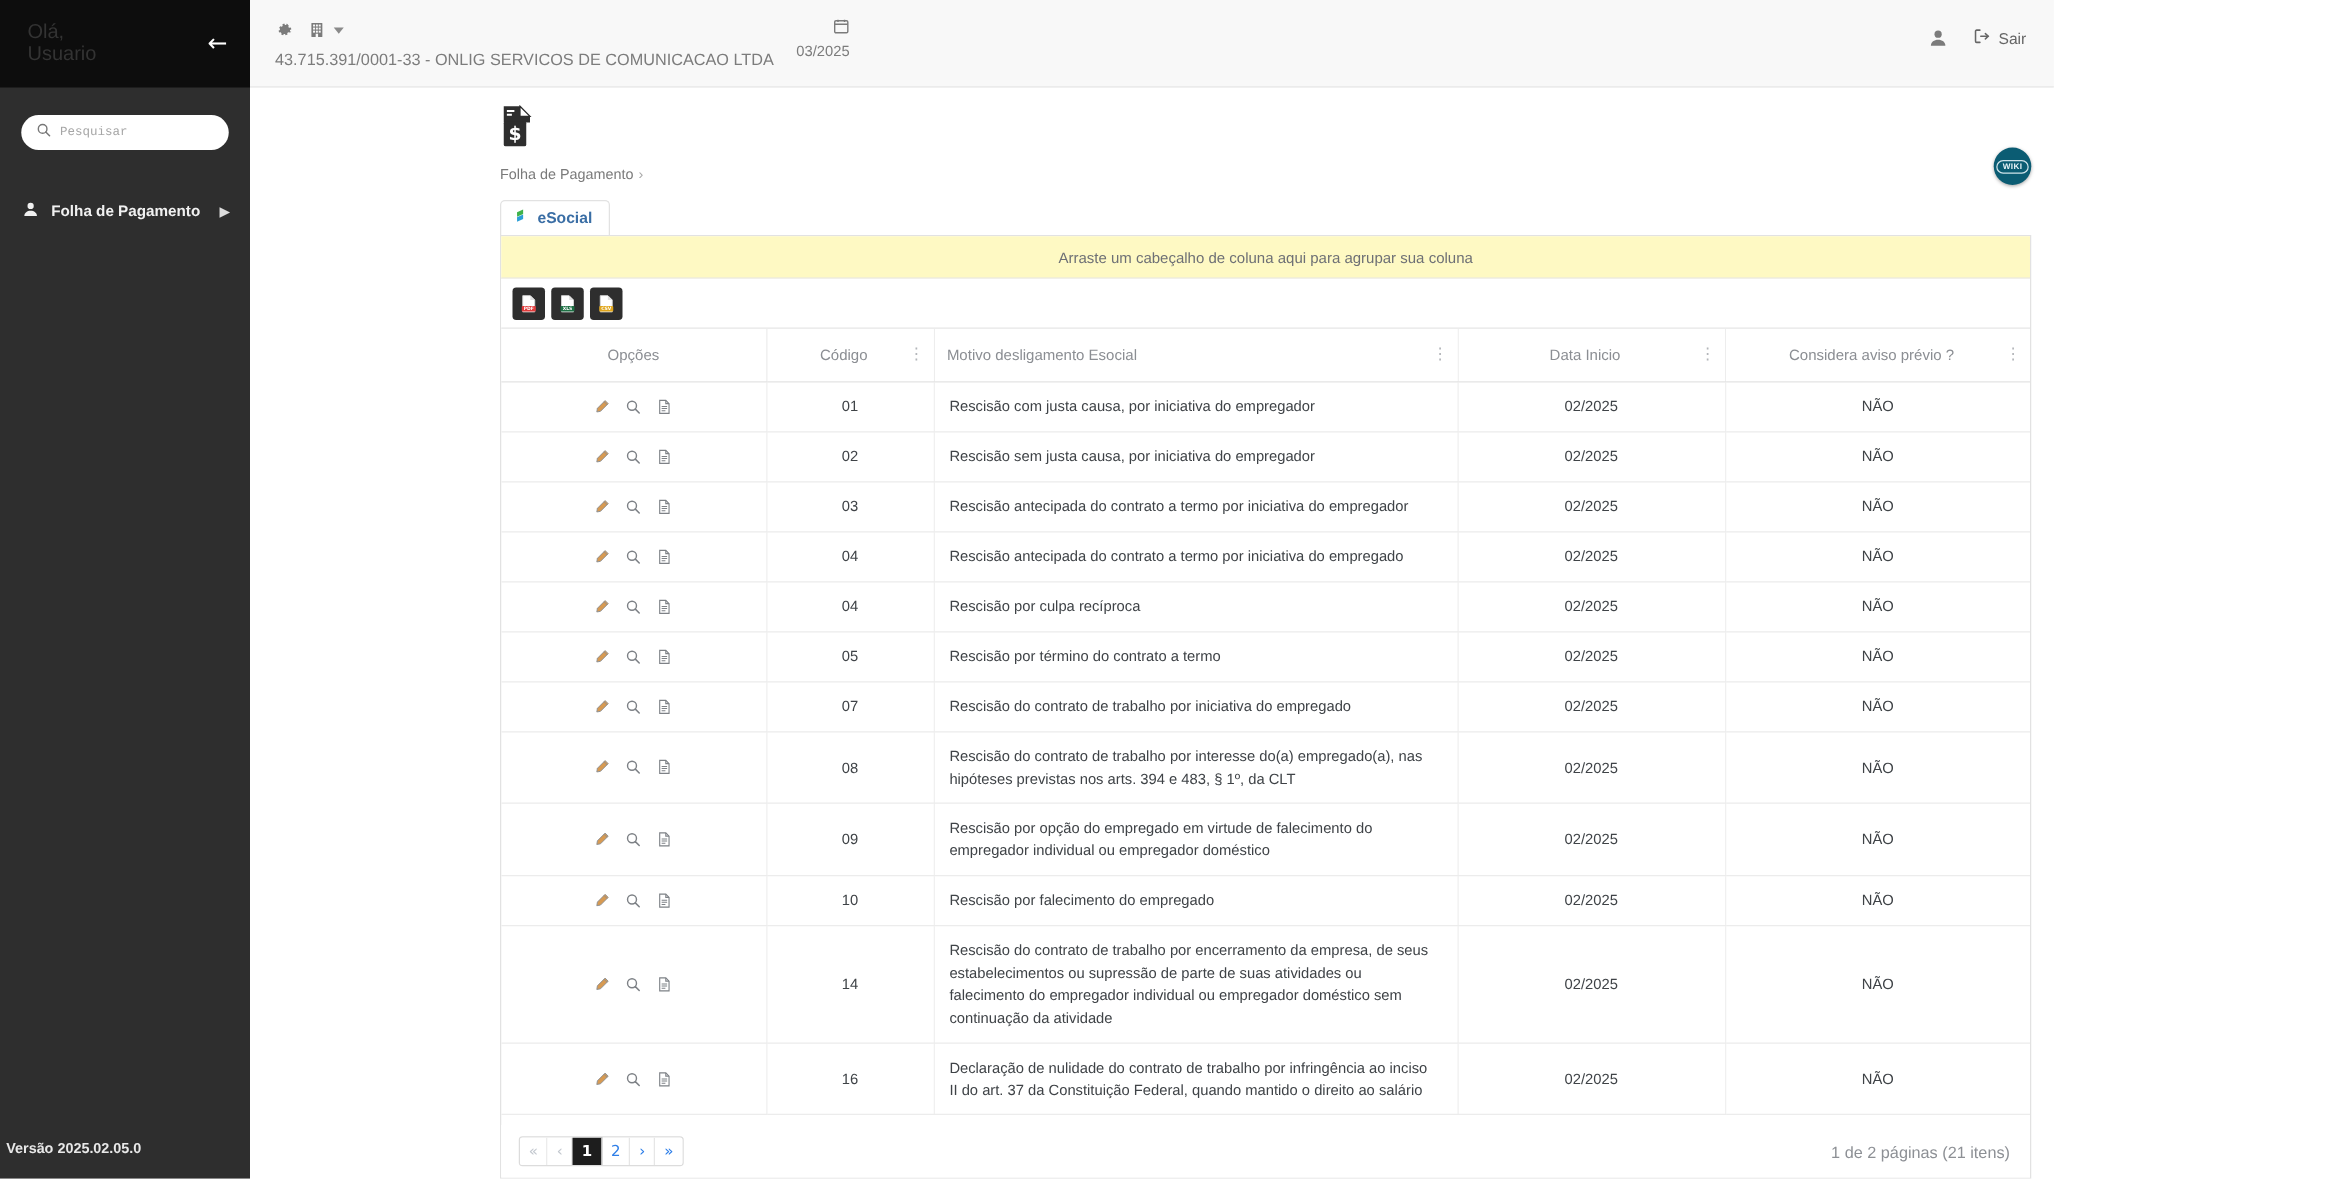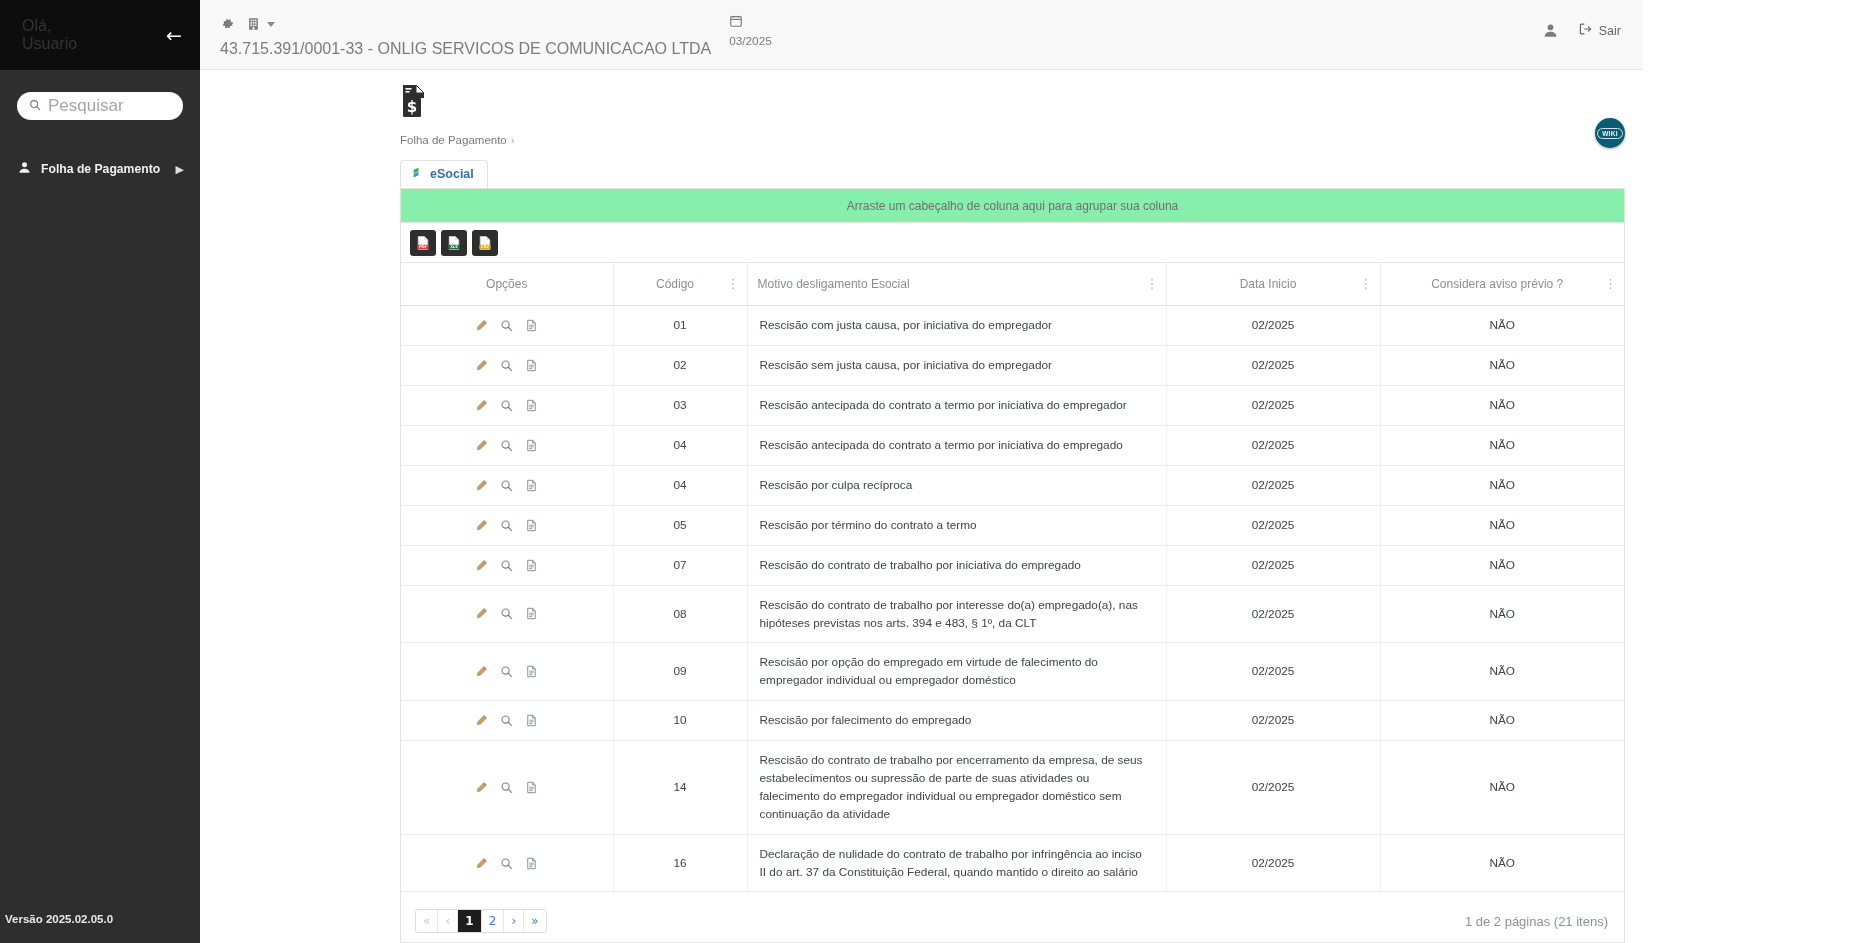--- a/index.html
+++ b/index.html
@@ -31,22 +31,22 @@
     font-family: "DejaVu Sans", sans-serif;
   }
   .search-wrap { padding: 22px 17px 0 17px; }
   .search-box {
     background: #fff; border-radius: 17px; height: 28px;
     display: flex; align-items: center; gap: 7px;
     padding: 0 12px;
   }
   .search-box svg { flex: none; }
   .search-box input {
-    border: none; outline: none; font-size: 17px;
-    font-family: Liberation Sans, sans-serif;
+    border: none; outline: none; font-size: 10px;
+    font-family: Liberation Mono, monospace;
     color: #555; width: 100%; background: transparent;
   }
   .search-box input::placeholder { color: #a6a6a6; }
   .nav { margin-top: 32px; }
   .nav-item {
     display: flex; align-items: center; gap: 10px;
     padding: 9px 16px 9px 18px;
     color: #f0f0f0; font-size: 12.2px; font-weight: 700;
     cursor: pointer;
   }
@@ -67,22 +67,22 @@
     display: flex; align-items: flex-start; padding: 14px 22px 0 20px;
     position: relative;
   }
   .topbar-left { display: flex; flex-direction: column; }
   .topbar-icons { display: flex; align-items: center; gap: 12px; height: 20px; }
   .icon-btn { cursor: pointer; display: inline-flex; align-items: center; color: #7b7b7b; }
   .caret-down {
     width: 0; height: 0; border-left: 4px solid transparent; border-right: 4px solid transparent;
     border-top: 5px solid #8a8a8a; margin-left: -5px; cursor: pointer;
   }
-  .cnpj { font-size: 16px; color: #7c7c7c; margin-top: 6px; white-space: nowrap; }
-  .topbar-period { display: flex; flex-direction: column; align-items: flex-start; margin-left: 18px; }
+  .cnpj { font-size: 13px; color: #7c7c7c; margin-top: 6px; white-space: nowrap; }
+  .topbar-period { display: flex; flex-direction: column; align-items: flex-end; margin-left: 18px; }
   .period-text { font-size: 11.8px; color: #7c7c7c; margin-top: 6px; }
   .topbar-right {
     position: absolute; right: 22px; top: 22px;
     display: flex; align-items: center; gap: 20px;
   }
   .logout { display: flex; align-items: center; gap: 6px; font-size: 12.5px; color: #666; cursor: pointer; }
 
   
   .page-head { padding: 16px 0 0 200px; position: relative; }
   .page-icon { position: absolute; left: 200px; top: 14px; }
@@ -110,21 +110,21 @@
     display: flex; align-items: center; gap: 5px;
     font-size: 12.5px; color: #3a6ea5; cursor: pointer; font-weight: 600;
   }
 
   
   .panel {
     margin: 0 18px 0 200px; border: 1px solid #e2e2e2; background: #fff;
     flex: 1; display: flex; flex-direction: column; min-height: 0;
   }
   .group-bar {
-    height: 34px; background: #86efac; border-bottom: 1px solid #e6e6e6;
+    height: 34px; background: #fef9c3; border-bottom: 1px solid #e6e6e6;
     display: flex; align-items: center; justify-content: center;
     font-size: 12px; color: #6e7075;
   }
   .toolbar {
     height: 40px; border-bottom: 1px solid #e6e6e6;
     display: flex; align-items: center; justify-content: space-between;
     padding: 0 8px 0 9px; background: #fff;
   }
   .export-group { display: flex; gap: 5px; }
   .export-btn {

